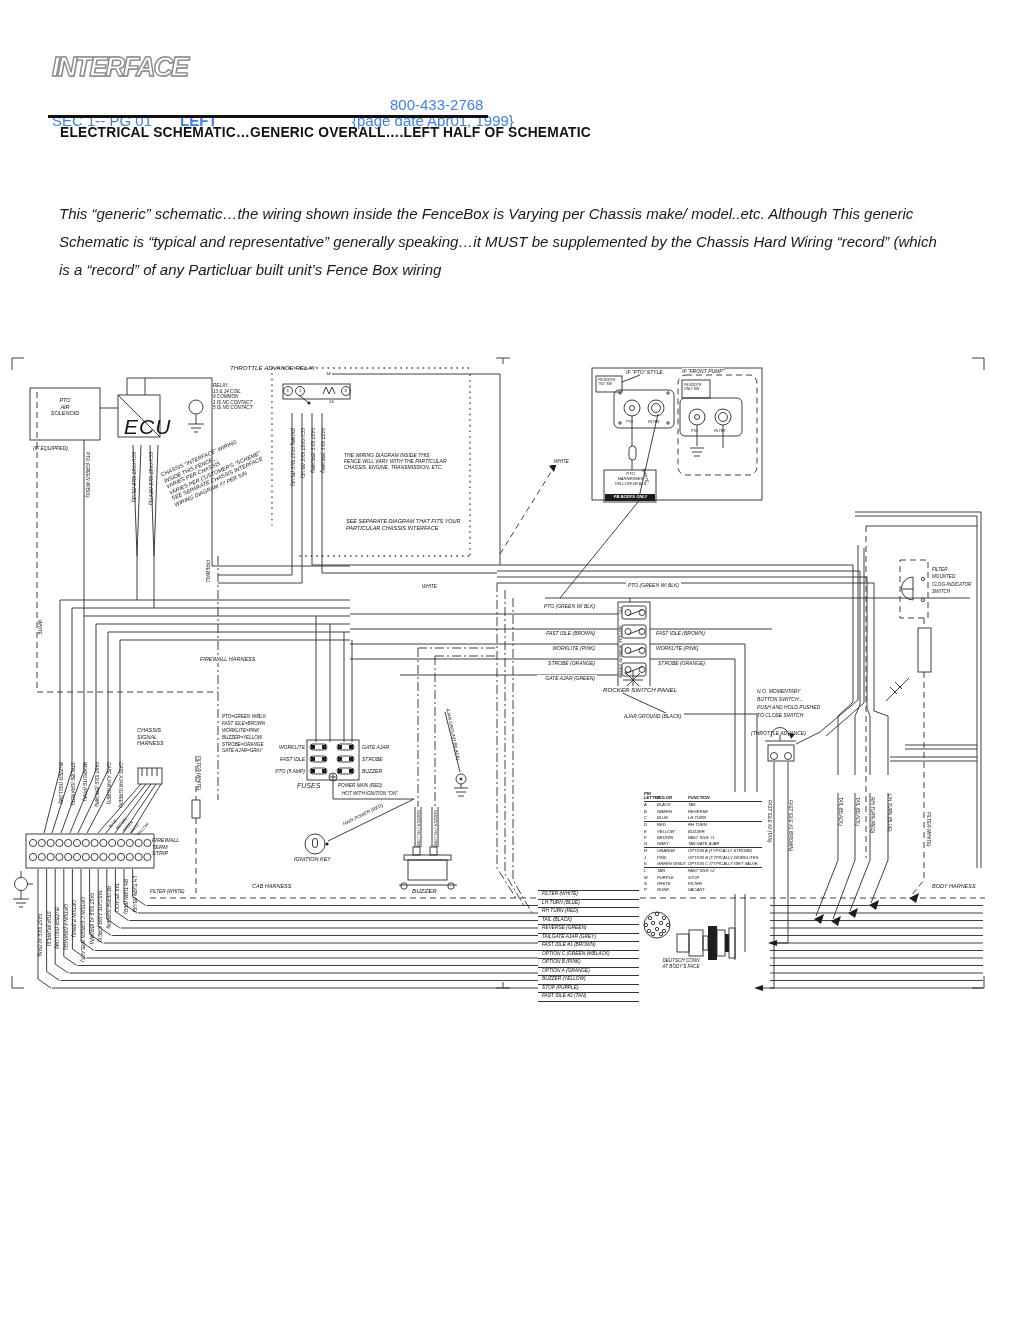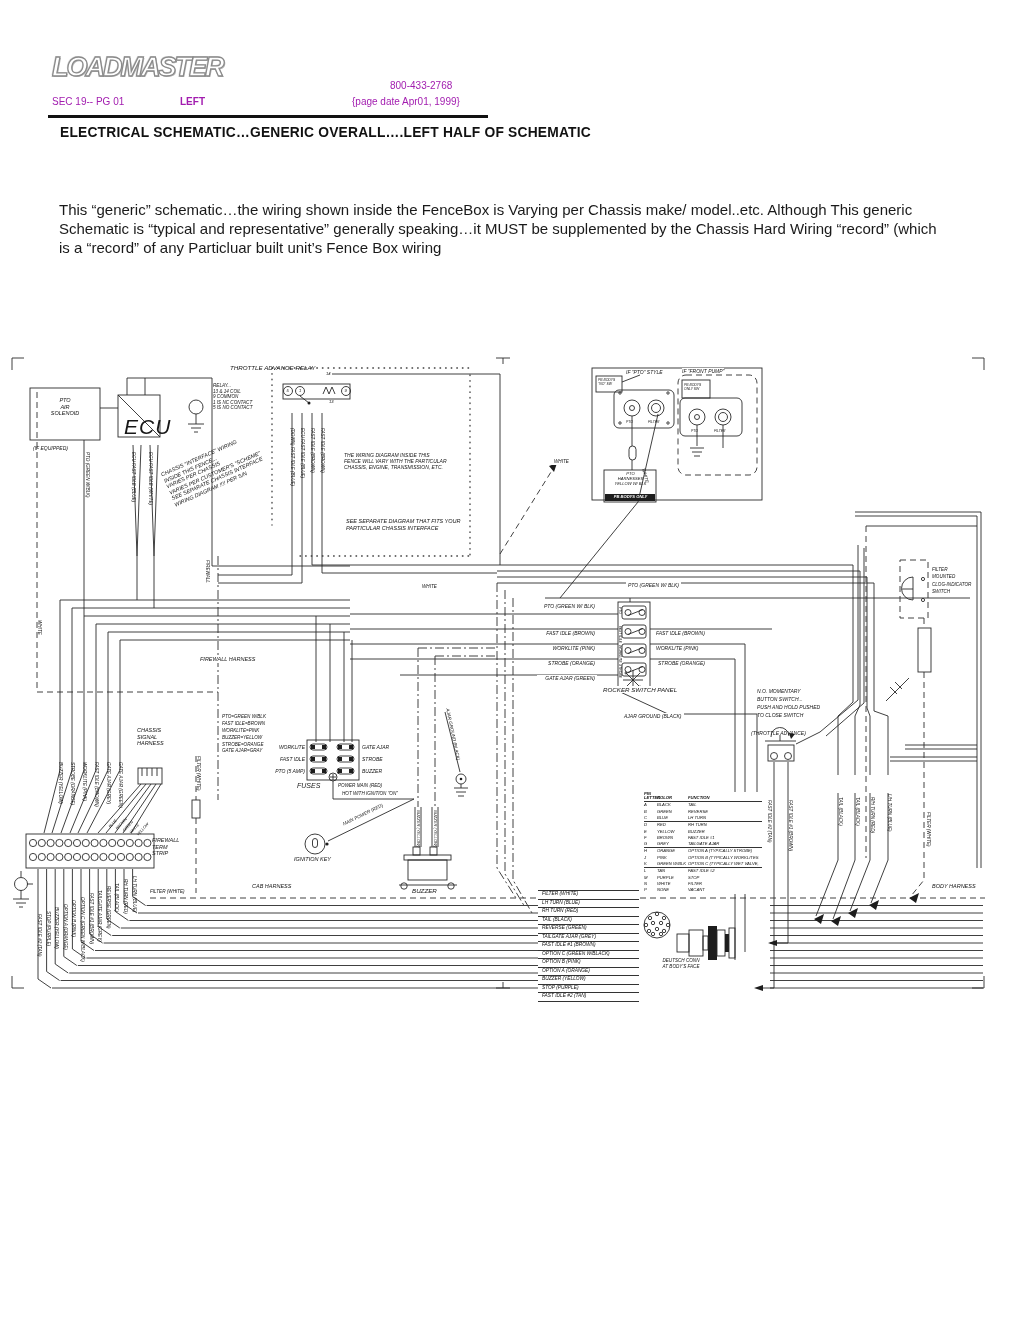--- a/index.html
+++ b/index.html
@@ -2,24 +2,24 @@
 <html><head>
 <meta charset="utf-8">
 <style>
   html,body{margin:0;padding:0;background:#fff;}
   #page{position:relative;width:1020px;height:1320px;background:#fff;overflow:hidden;
         font-family:"Liberation Sans",sans-serif;color:#111;}
   
   #logo{position:absolute;left:52px;top:52px;font-size:27px;font-weight:900;font-style:italic;
         letter-spacing:-2px;color:#fff;-webkit-text-stroke:1.3px #8a8a8a;
         text-shadow:1px 1px 0 #bbb, -1px -1px 0 #ddd;}
-  .hd{position:absolute;font-size:10px;color:#a21caf;}
+  .hd{position:absolute;font-size:15px;color:#3b82f6;margin-top:16px;}
   #hd-rule{position:absolute;left:48px;top:115px;width:440px;height:2.5px;background:#111;}
   #title{position:absolute;left:60px;top:125px;font-size:13.8px;font-weight:bold;letter-spacing:.2px;}
-  #intro{position:absolute;left:59px;top:200px;width:884px;font-size:15px;line-height:19px;color:#1a1a1a;}
+  #intro{position:absolute;left:59px;top:200px;width:884px;font-size:15px;line-height:28px;color:#1a1a1a;font-style:italic;}
   
   svg{position:absolute;left:0;top:0;}
   .w{stroke:#2a2a2a;stroke-width:.9;fill:none;}
   .dsh{stroke:#2e2e2e;stroke-width:.9;fill:none;stroke-dasharray:6 4;}
   .dd{stroke:#2e2e2e;stroke-width:.9;fill:none;stroke-dasharray:9 3 2 3;}
   .dots{stroke:#3a3a3a;stroke-width:1.3;fill:none;stroke-dasharray:.6 5;stroke-linecap:round;}
   .fillb{fill:#1d1d1d;stroke:none;}
   .lbl{position:absolute;font:italic 5px/1.2 "Liberation Sans",sans-serif;color:#161616;
        white-space:pre-line;}
   .nw{white-space:nowrap;}
@@ -60,23 +60,23 @@
   .pl{width:13px;}.pc{width:31px;}.pf{flex:1;}
   .prow{display:flex;height:6.3px;line-height:6.3px;white-space:nowrap;overflow:visible;}
   #prows .prow:nth-child(3),#prows .prow:nth-child(7),#prows .prow:nth-child(10)
     {border-bottom:.8px solid #333;}
 </style>
 </head>
 <body>
 
 <div id="page">
 
-  <div id="logo">LOADMASTER</div>
+  <div id="logo">INTERFACE</div>
   <div class="hd" style="left:390px;top:80px;">800-433-2768</div>
-  <div class="hd" style="left:52px;top:96px;">SEC 19-- PG 01</div>
+  <div class="hd" style="left:52px;top:96px;">SEC 1-- PG 01</div>
   <div class="hd" style="left:180px;top:96px;font-weight:bold;">LEFT</div>
   <div class="hd" style="left:352px;top:96px;">{page date Apr01, 1999}</div>
   <div id="hd-rule"></div>
   <div id="title">ELECTRICAL SCHEMATIC…GENERIC OVERALL….LEFT HALF OF SCHEMATIC</div>
   <div id="intro">This “generic” schematic…the wiring shown inside the FenceBox is Varying per Chassis make/ model..etc. Although This generic Schematic is “typical and representative” generally speaking…it MUST be supplemented by the Chassis Hard Wiring “record” (which is a “record” of any Particluar built unit’s Fence Box wiring</div>
 
   <svg width="1020" height="1320" viewBox="0 0 1020 1320">
     <g>
       <path class="w" d="M12,370 V358 H24 M972,358 H984 V370 M12,976 V988 H24 M984,976 V988 H972 M496,358 H510 M503,358 V364 M496,988 H510 M503,982 V988
       M127,395 V378 M145,395 V378 M127,378 H212 M212,378 V566 H350 M196,414 V424 M188,424 H204 M191,428 H201 M194,432 H198 M100,408 H118 M84,440 V616

